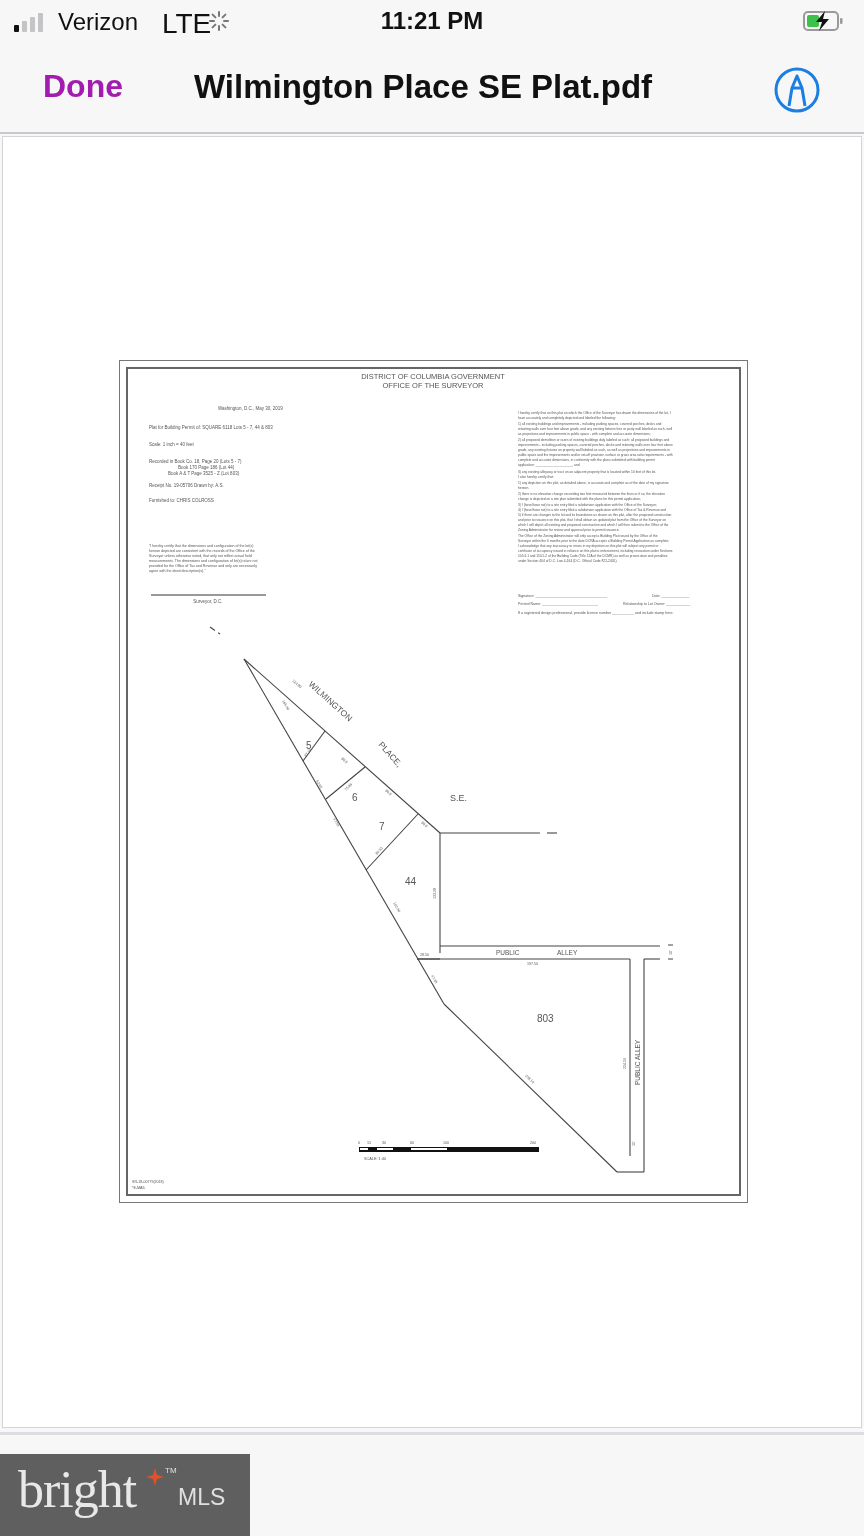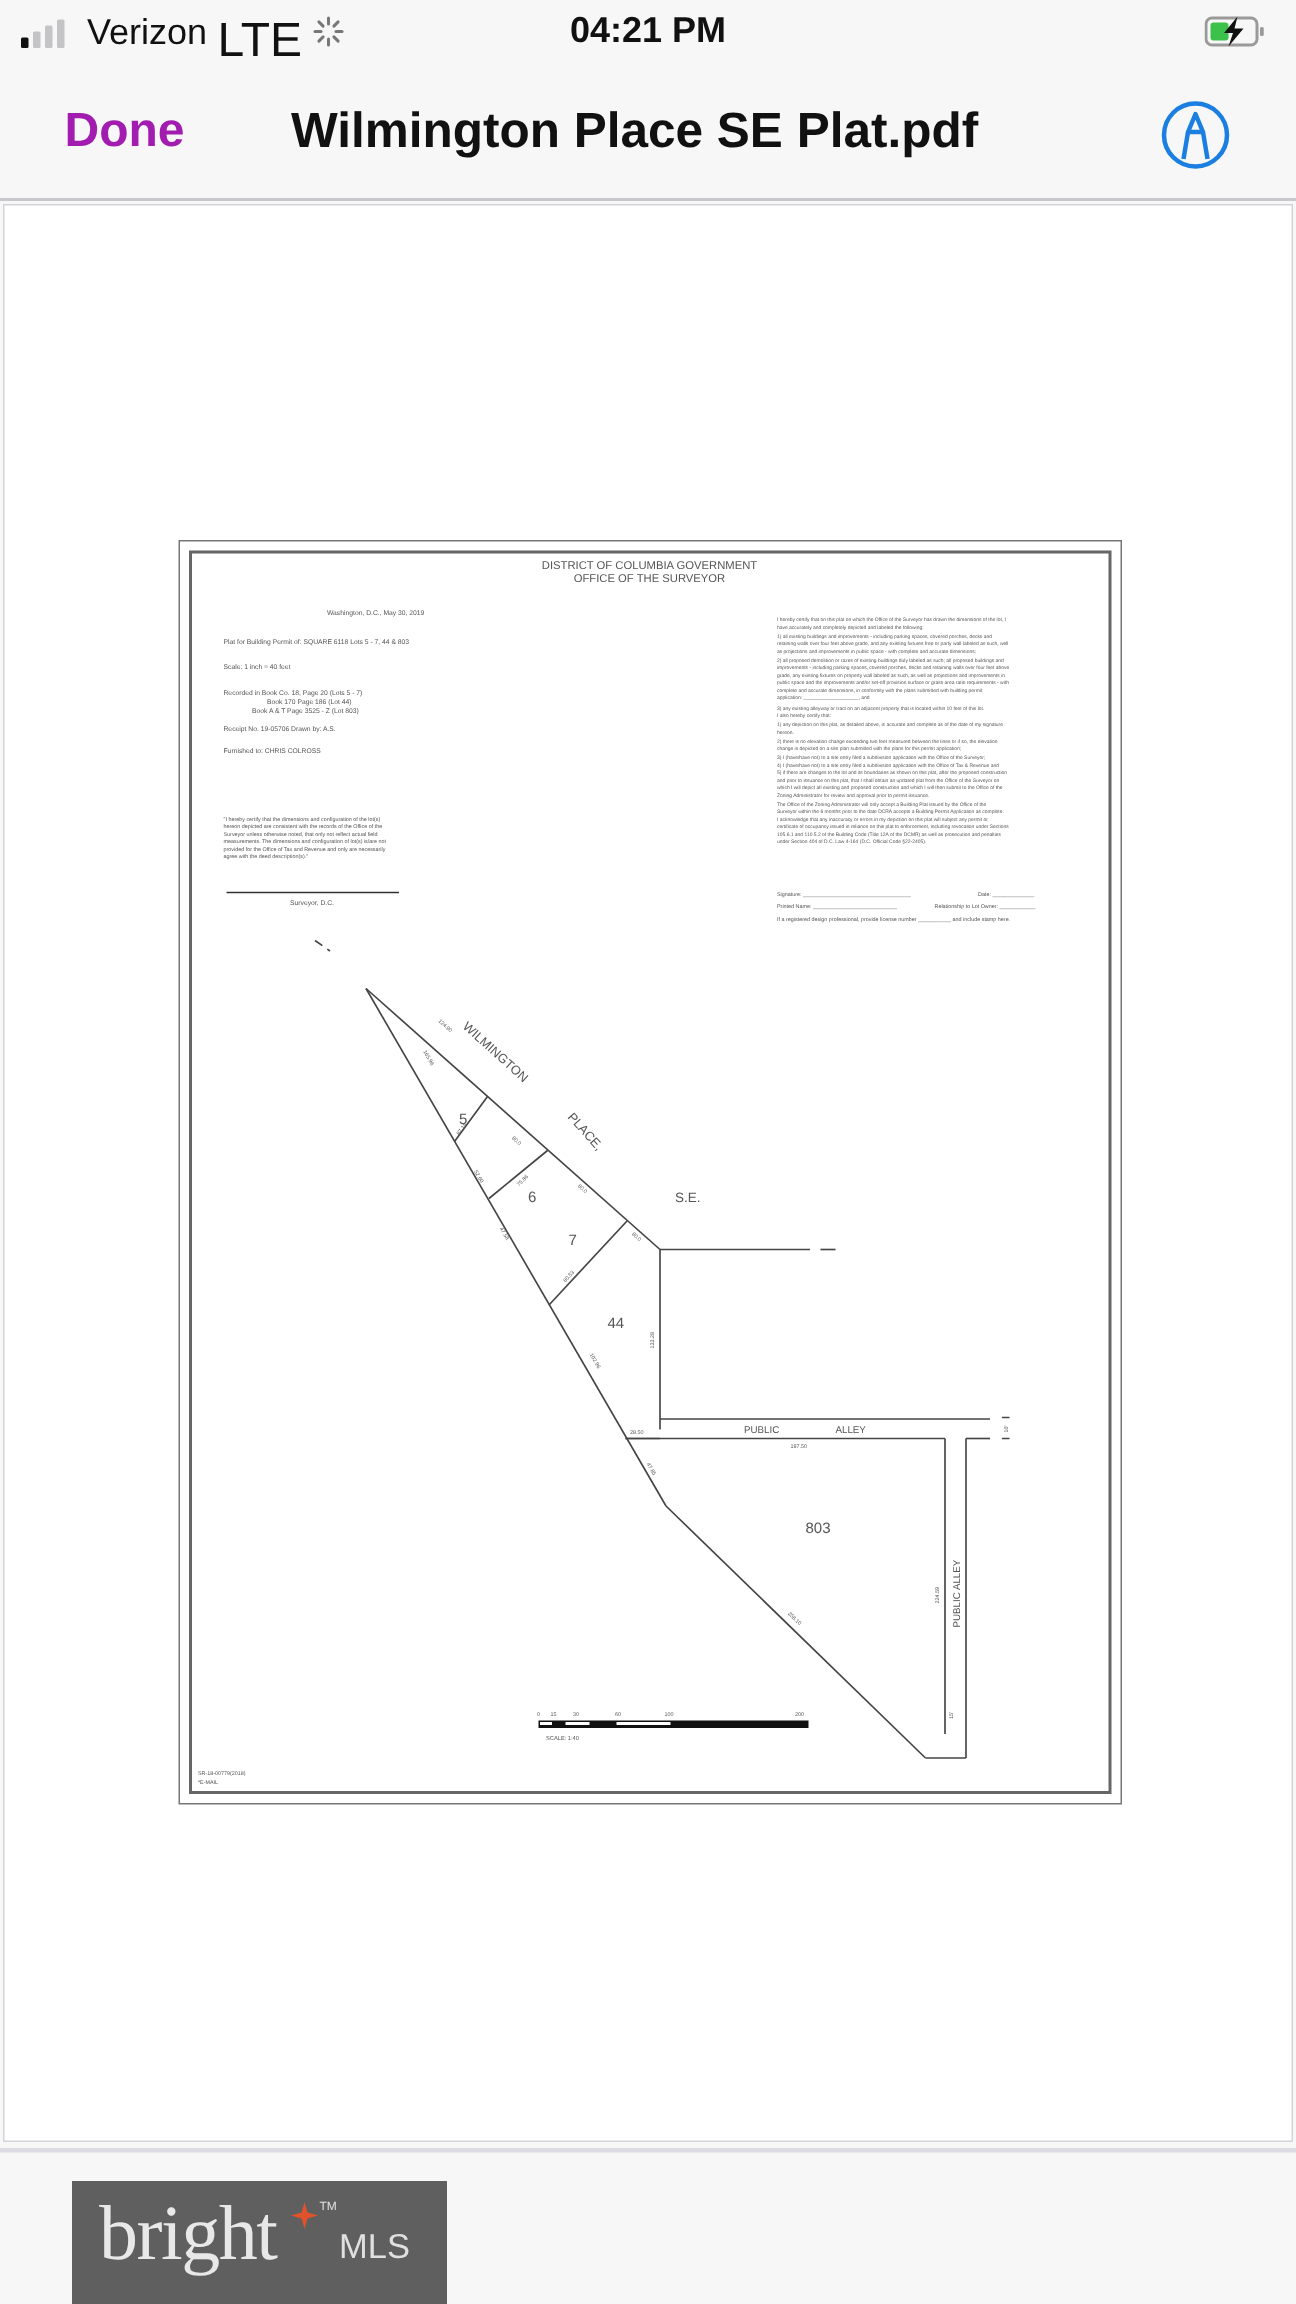--- a/index.html
+++ b/index.html
@@ -10,21 +10,21 @@
   }
   .status-bar {
     position: absolute; left: 0; top: 0; width: 864px; height: 44px;
     background: #f7f7f8;
     padding-left: 17px;
   }
   .signal { position: absolute; left: 14px; top: 12px; height: 20px; display: flex; align-items: flex-end; gap: 3px; }
   .signal span { display: block; width: 5px; border-radius: 1px; background: #c4c4c6; }
   .signal span.on { background: #111; }
   .carrier { position: absolute; left: 58px; top: 8px; font-size: 24px; color: #111; }
-  .net { position: absolute; left: 145px; top: 8px; font-size: 32px; color: #111; }
+  .net { position: absolute; left: 162px; top: 8px; font-size: 28px; color: #111; }
   .spinner { position: absolute; left: 208px; top: 10px; width: 22px; height: 22px; }
   .clock { position: absolute; left: 0; width: 864px; top: 7px; text-align: center; font-size: 24px; font-weight: bold; color: #111; }
   .battery { position: absolute; left: 803px; top: 10px; width: 40px; height: 22px; }
 
   .nav-bar {
     position: absolute; left: 0; top: 44px; width: 864px; height: 88px;
     background: #f7f7f8; border-bottom: 2px solid #c8c8cc;
   }
   .done-btn {
     position: absolute; left: 43px; top: 24px; font-size: 32px; font-weight: bold;
@@ -48,21 +48,21 @@
   }
   .plat-svg { position: absolute; left: 0; top: 0; }
 
   .tiny { font-family: "Liberation Sans", sans-serif; fill: #555; }
 
   .bottom-bar {
     position: absolute; left: 0; top: 1432px; width: 864px; height: 104px;
     background: #f7f7f8; border-top: 3px solid #dcdce2;
   }
   .logo {
-    position: absolute; left: 0; top: 1454px; width: 250px; height: 82px; background: #5f5f5f; margin-left: 48px;
+    position: absolute; left: 0; top: 1454px; width: 250px; height: 82px; background: #5f5f5f;
   }
   .logo-bright {
     position: absolute; left: 18px; top: 6px; font-family: "Liberation Serif", "DejaVu Serif", serif;
     font-size: 52px; color: #e8e8e8; letter-spacing: -1px;
   }
   .logo-mls { position: absolute; left: 178px; top: 30px; font-size: 23px; color: #e0e0e0; }
   .logo-tm { position: absolute; left: 165px; top: 12px; font-size: 8px; color: #e0e0e0; text-align: center; }
   .logo-star { position: absolute; left: 146px; top: 14px; width: 18px; height: 18px; }
 </style>
 </head>
@@ -82,21 +82,21 @@
       <line x1="11" y1="2" x2="11" y2="6"></line>
         <line x1="11" y1="16" x2="11" y2="20"></line>
       <line x1="2" y1="11" x2="6" y2="11"></line>
         <line x1="16" y1="11" x2="20" y2="11"></line>
       <line x1="4.6" y1="4.6" x2="7.4" y2="7.4"></line>
         <line x1="14.6" y1="14.6" x2="17.4" y2="17.4"></line>
       <line x1="4.6" y1="17.4" x2="7.4" y2="14.6"></line>
         <line x1="14.6" y1="7.4" x2="17.4" y2="4.6"></line>
     </g>
   </svg>
-  <div class="clock">04:21 PM</div>
+  <div class="clock">11:21 PM</div>
   <svg class="battery" viewBox="0 0 40 22">
     <rect x="1" y="2" width="34" height="18" rx="4" fill="none" stroke="#9a9a9a" stroke-width="2"></rect>
     <rect x="37" y="8" width="2.5" height="6" rx="1" fill="#9a9a9a"></rect>
     <rect x="4" y="5" width="12" height="12" rx="2" fill="#3cc24a"></rect>
     <path d="M22 1 L13 12 L19 12 L16 21 L26 9 L20 9 Z" fill="#111"></path>
   </svg>
 </div>
 
 <div class="nav-bar">
   <button class="done-btn">Done</button>

